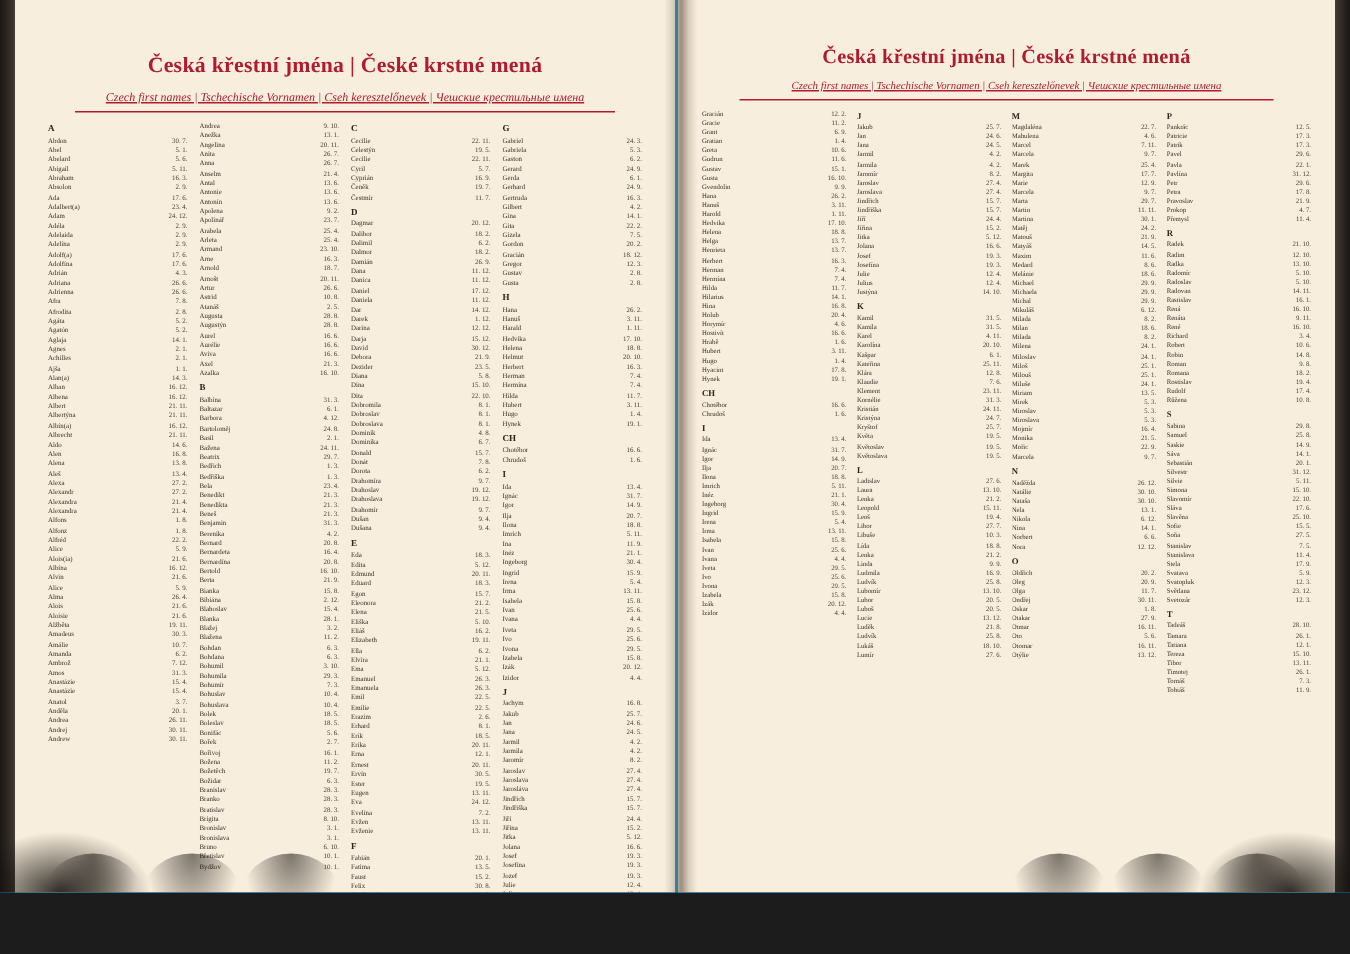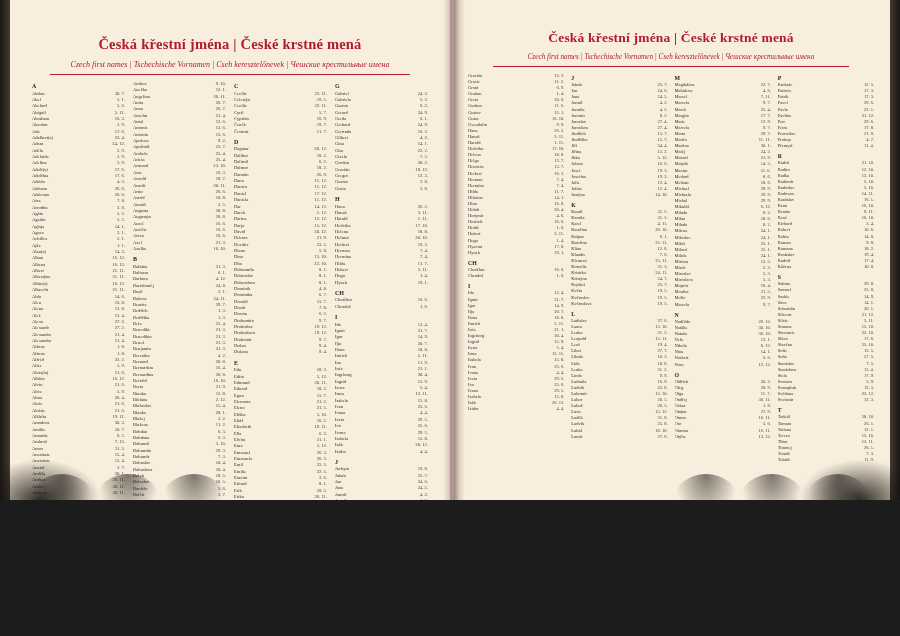--- a/index.html
+++ b/index.html
@@ -9,22 +9,22 @@
   }
   body {
     width: 900px;
     height: 636px;
     overflow: hidden;
     font-family: "Liberation Serif", serif;
   }
   .spread {
     position: relative;
     width: 900px;
-    height: 500px;
-    background: #f9a8d4;
+    height: 595px;
+    background: #0ea5e9;
     overflow: hidden;
   }
   
   .edge-left, .edge-right {
     position: absolute;
     top: 0;
     bottom: 0;
     width: 14px;
     background: linear-gradient(to right, #1b1715 0%, #3b332c 60%, #6b5e50 100%);
   }
@@ -78,20 +78,21 @@
     letter-spacing: .2px;
     white-space: nowrap;
   }
   .page.right .title { font-size: 13.5px; }
   .subtitle {
     margin-top: 7px;
     color: #b01b2e;
     font-style: italic;
     font-size: 8px;
     white-space: nowrap;
+    text-decoration: underline;
   }
   .page.right .subtitle { font-size: 7.2px; }
   .rule {
     margin: 5px auto 0 auto;
     height: 1px;
     background: #b01b2e;
     width: 360px;
   }
   .page.right .rule { width: 356px; }
 

